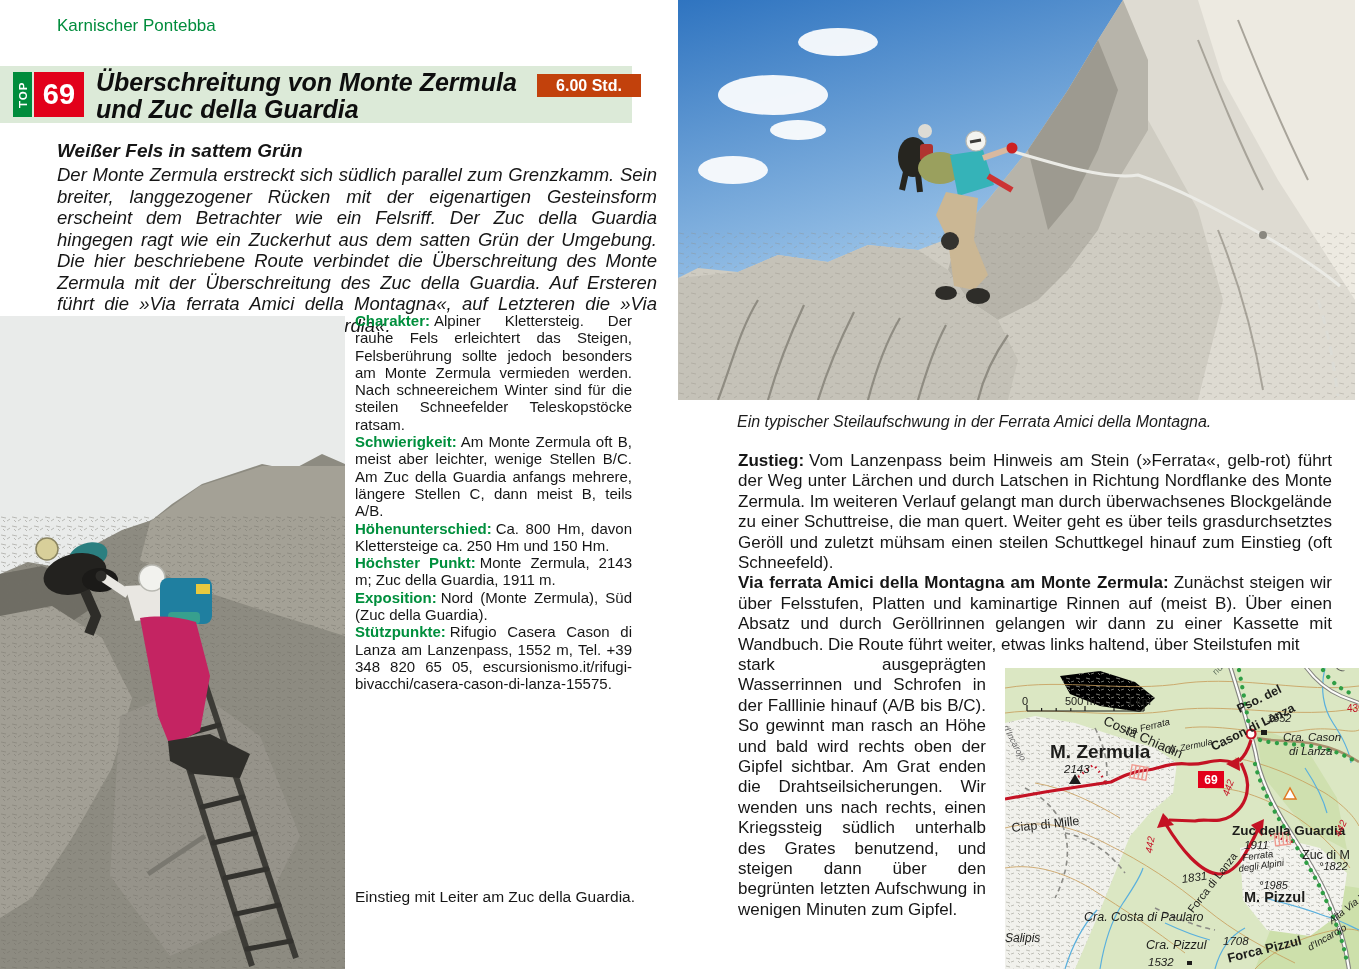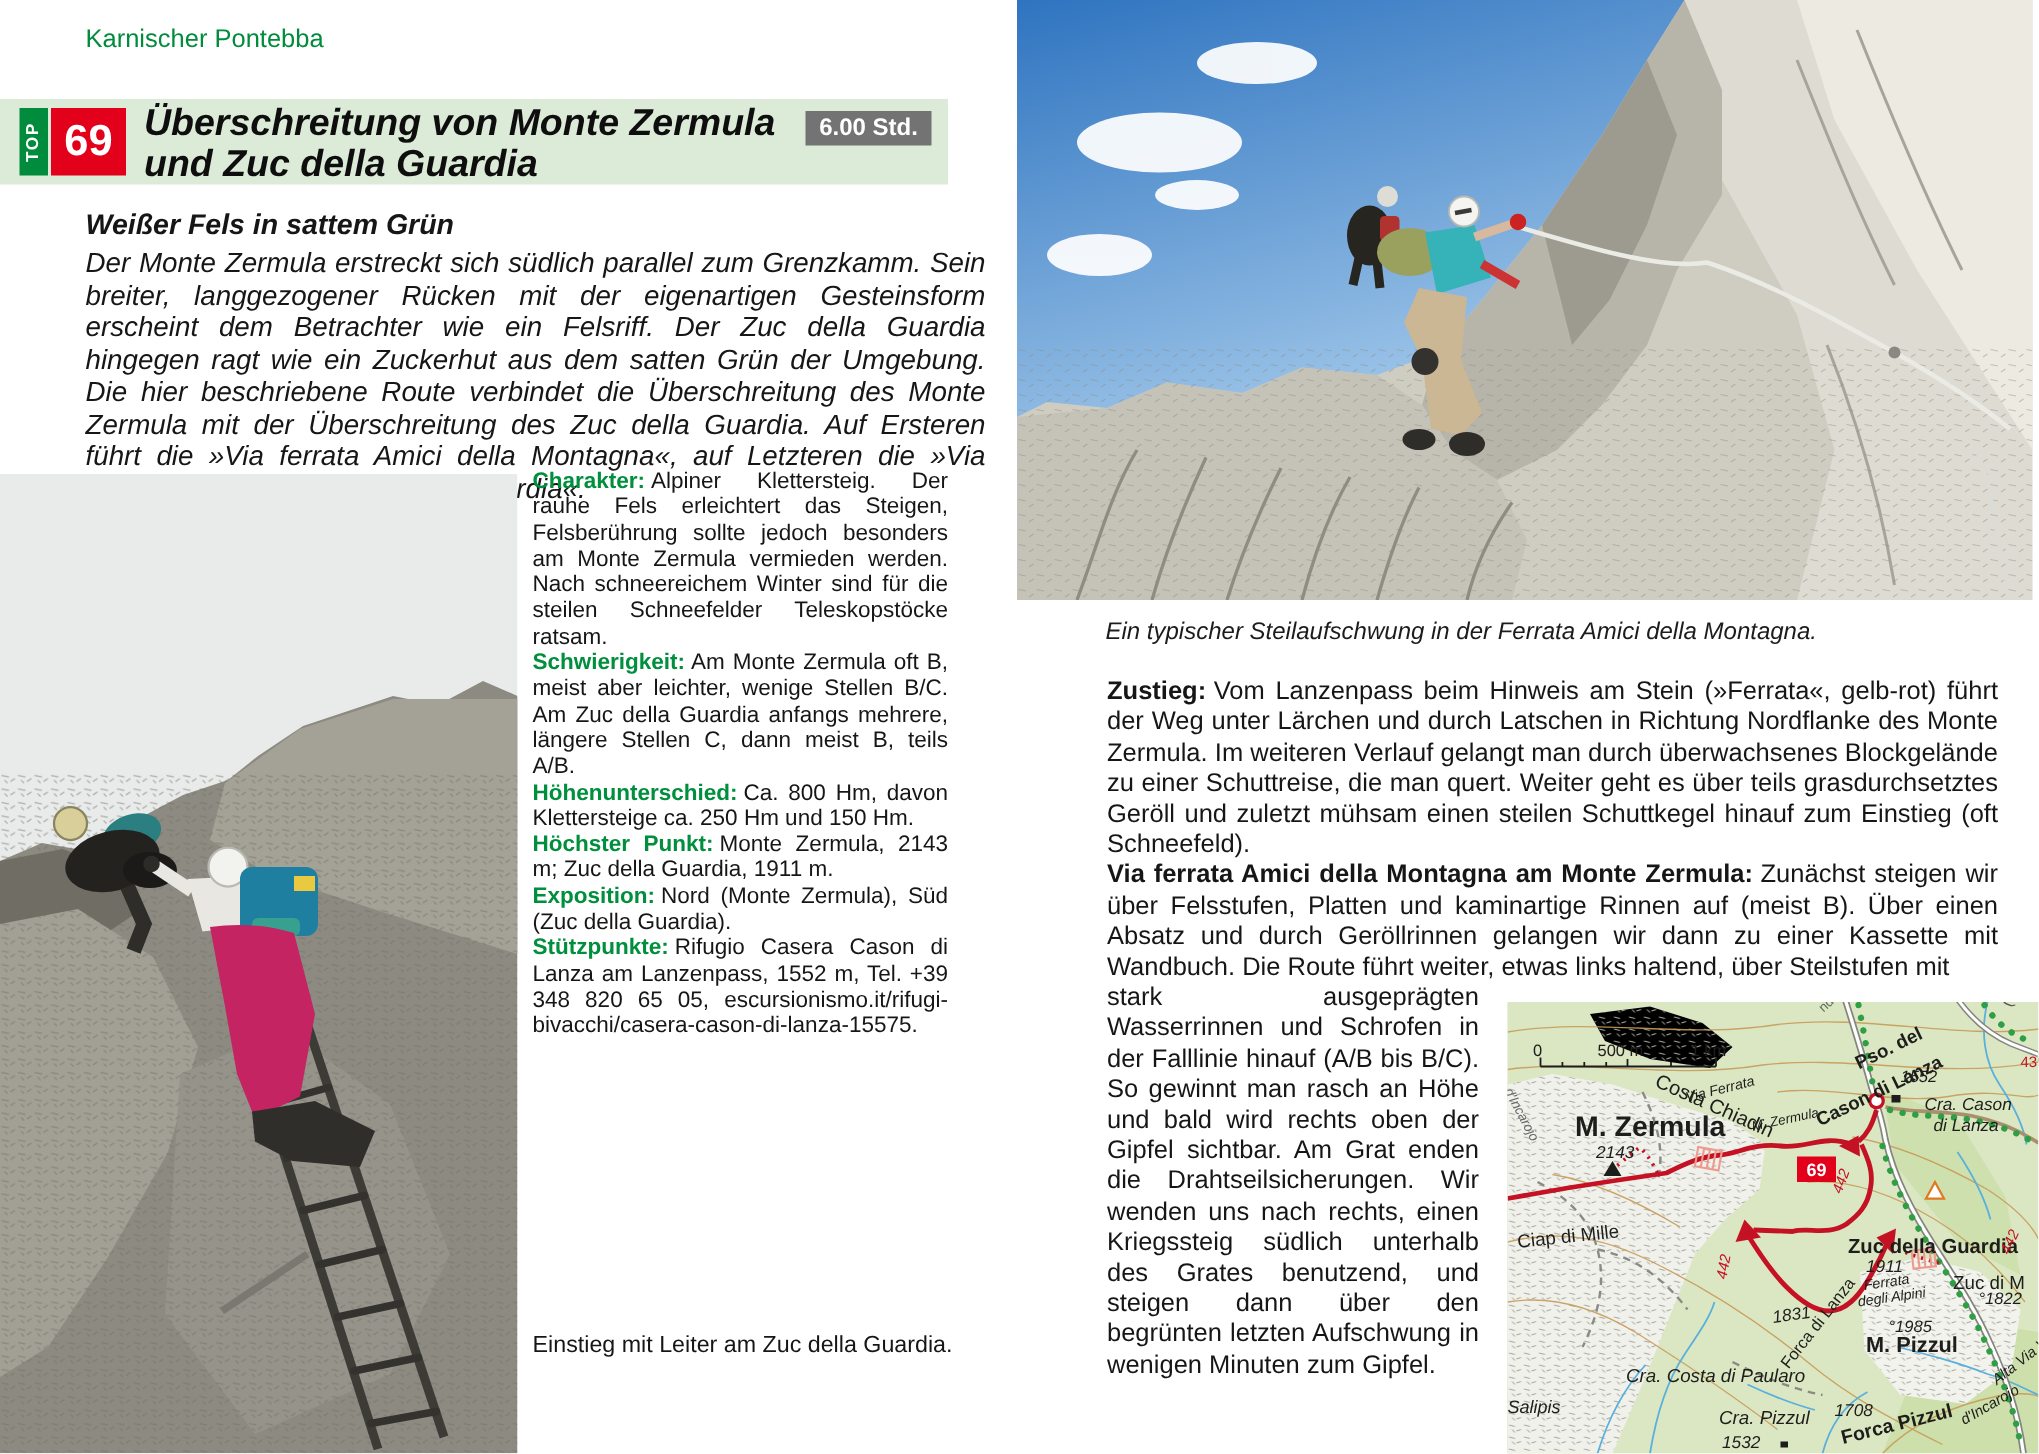--- a/index.html
+++ b/index.html
@@ -12,21 +12,21 @@
   #banner{left:0;top:66px;width:632px;height:57px;background:#dcead8;}
   #topbox{left:13px;top:6px;width:19px;height:45px;background:#008c3c;color:#fff;
           display:flex;align-items:center;justify-content:center;
           writing-mode:vertical-rl;transform:rotate(180deg);
           font-size:11.5px;font-weight:bold;letter-spacing:1px;}
   #numbox{left:34px;top:6px;width:50px;height:45px;background:#e2001a;color:#fff;
           display:flex;align-items:center;justify-content:center;
           font-size:29px;font-weight:bold;}
   #btitle{left:96px;top:3px;font-size:25px;line-height:27px;font-weight:bold;
           font-style:italic;color:#0e0e0e;white-space:nowrap;}
-  #badge{left:537px;top:8px;width:84px;height:23px;background:#737373;color:#fff;
+  #badge{left:537px;top:8px;width:104px;height:23px;background:#c2410c;color:#fff;
          display:flex;align-items:center;justify-content:center;
          font-size:16px;font-weight:bold;}
 
   
   #intro-h{left:57px;top:140px;font-size:19px;font-weight:bold;font-style:italic;text-align:right;}
   #intro-p{left:57px;top:164px;width:600px;font-size:18.5px;line-height:21.5px;
            font-style:italic;text-align:justify;}
 
   
   #infocol{left:355px;top:312px;width:277px;}

